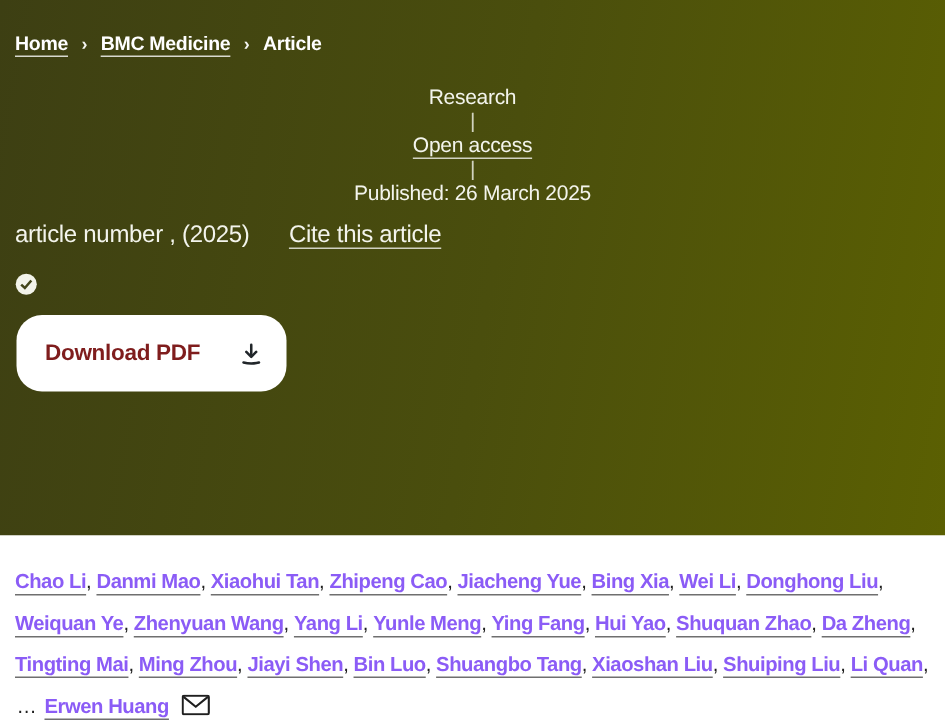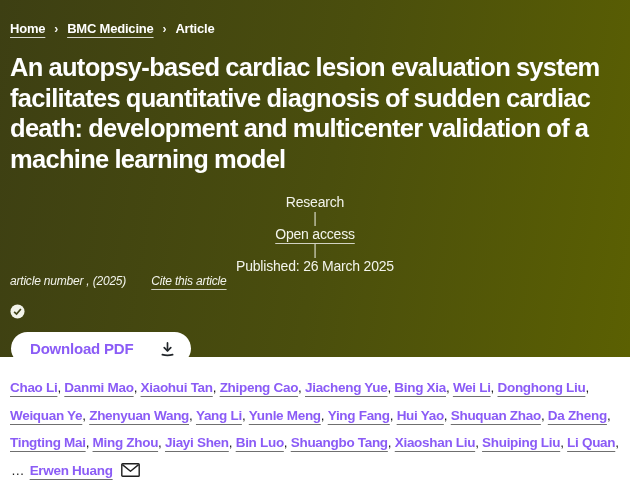--- a/index.html
+++ b/index.html
@@ -44,21 +44,22 @@
     font-size: 14px; color: #f3f4ec; letter-spacing: -0.2px; flex-direction: column;
   }
   .meta-row .divider { margin: 0 9px; opacity: 0.8; font-weight: 400; }
   .meta-row a {
     color: #f3f4ec; text-decoration: underline;
     text-underline-offset: 4px; text-decoration-thickness: 1px;
     text-decoration-color: rgba(255,255,255,0.75); cursor: pointer;
   }
 
   .cite-row {
-    font-size: 12px; color: #f3f4ec; letter-spacing: -0.2px; font-style: italic;
+    margin-top: 12px;
+    font-size: 16px; color: #f3f4ec; letter-spacing: -0.2px;
   }
   .cite-row a {
     margin-left: 22px;
     color: #f3f4ec; text-decoration: underline;
     text-underline-offset: 4px; text-decoration-thickness: 1px;
     text-decoration-color: rgba(255,255,255,0.75); cursor: pointer;
   }
 
   .access-row {
     margin-top: 16px;
@@ -68,24 +69,24 @@
   .access-row a {
     color: #f3f4ec; text-decoration: underline;
     text-underline-offset: 3px; text-decoration-thickness: 1px;
     text-decoration-color: rgba(255,255,255,0.75); cursor: pointer;
   }
   .access-row svg { flex: 0 0 auto; display: block; }
 
   .download-btn {
     margin-top: 13px; margin-left: 1px;
     display: inline-flex; align-items: center; gap: 27px;
-    height: 33px; padding: 0 16px 0 19px;
+    height: 51px; padding: 0 16px 0 19px;
     background: #ffffff; border: none; border-radius: 17px;
     font-family: "Liberation Sans", sans-serif;
-    font-size: 15px; font-weight: 700; color: #8b5cf6;
+    font-size: 15px; font-weight: 700; color: #7f1d1d;
     letter-spacing: -0.2px; cursor: pointer;
   }
 
   
   .authors-section {
     box-sizing: border-box;
     background: #ffffff;
     padding: 17px 10px 0 10px;
   }
   p.authors {
@@ -109,21 +110,20 @@
 <div class="hero">
 
   <nav class="breadcrumb">
     <a>Home</a>
     <span class="sep">›</span>
     <a>BMC Medicine</a>
     <span class="sep">›</span>
     <span class="current">Article</span>
   </nav>
 
-  <h1 class="article-title">An autopsy-based cardiac lesion evaluation system facilitates quantitative diagnosis of sudden cardiac death: development and multicenter validation of a machine learning model</h1>
 
   <div class="meta-row">
     <span>Research</span>
     <span class="divider">|</span>
     <a>Open access</a>
     <span class="divider">|</span>
     <span>Published: 26 March 2025</span>
   </div>
 
   <div class="cite-row">

